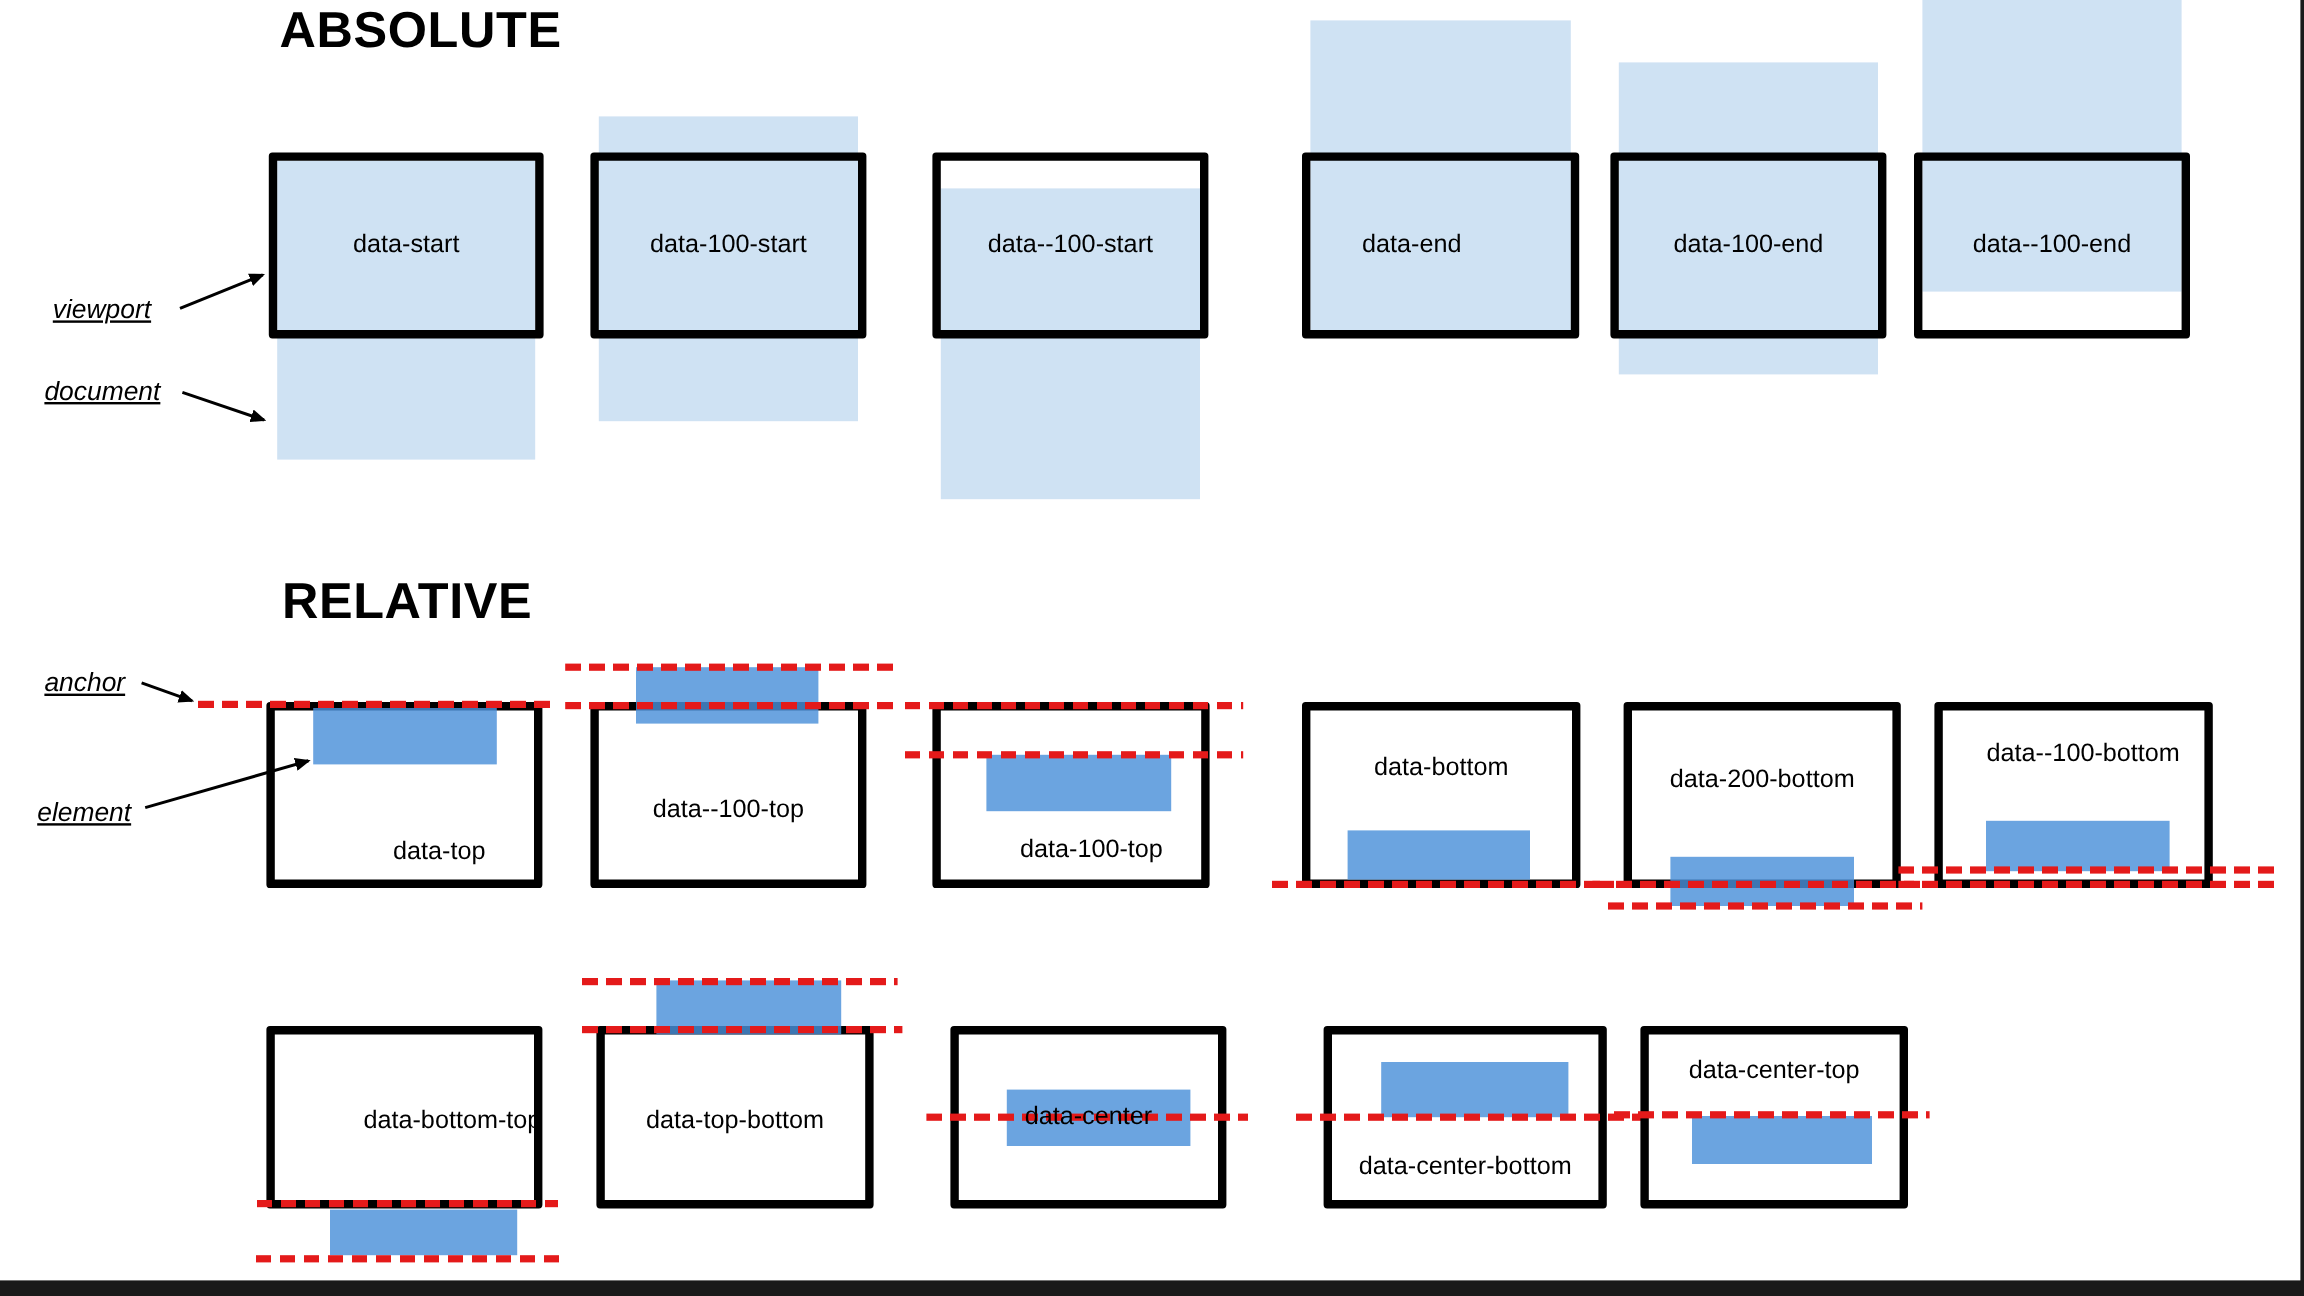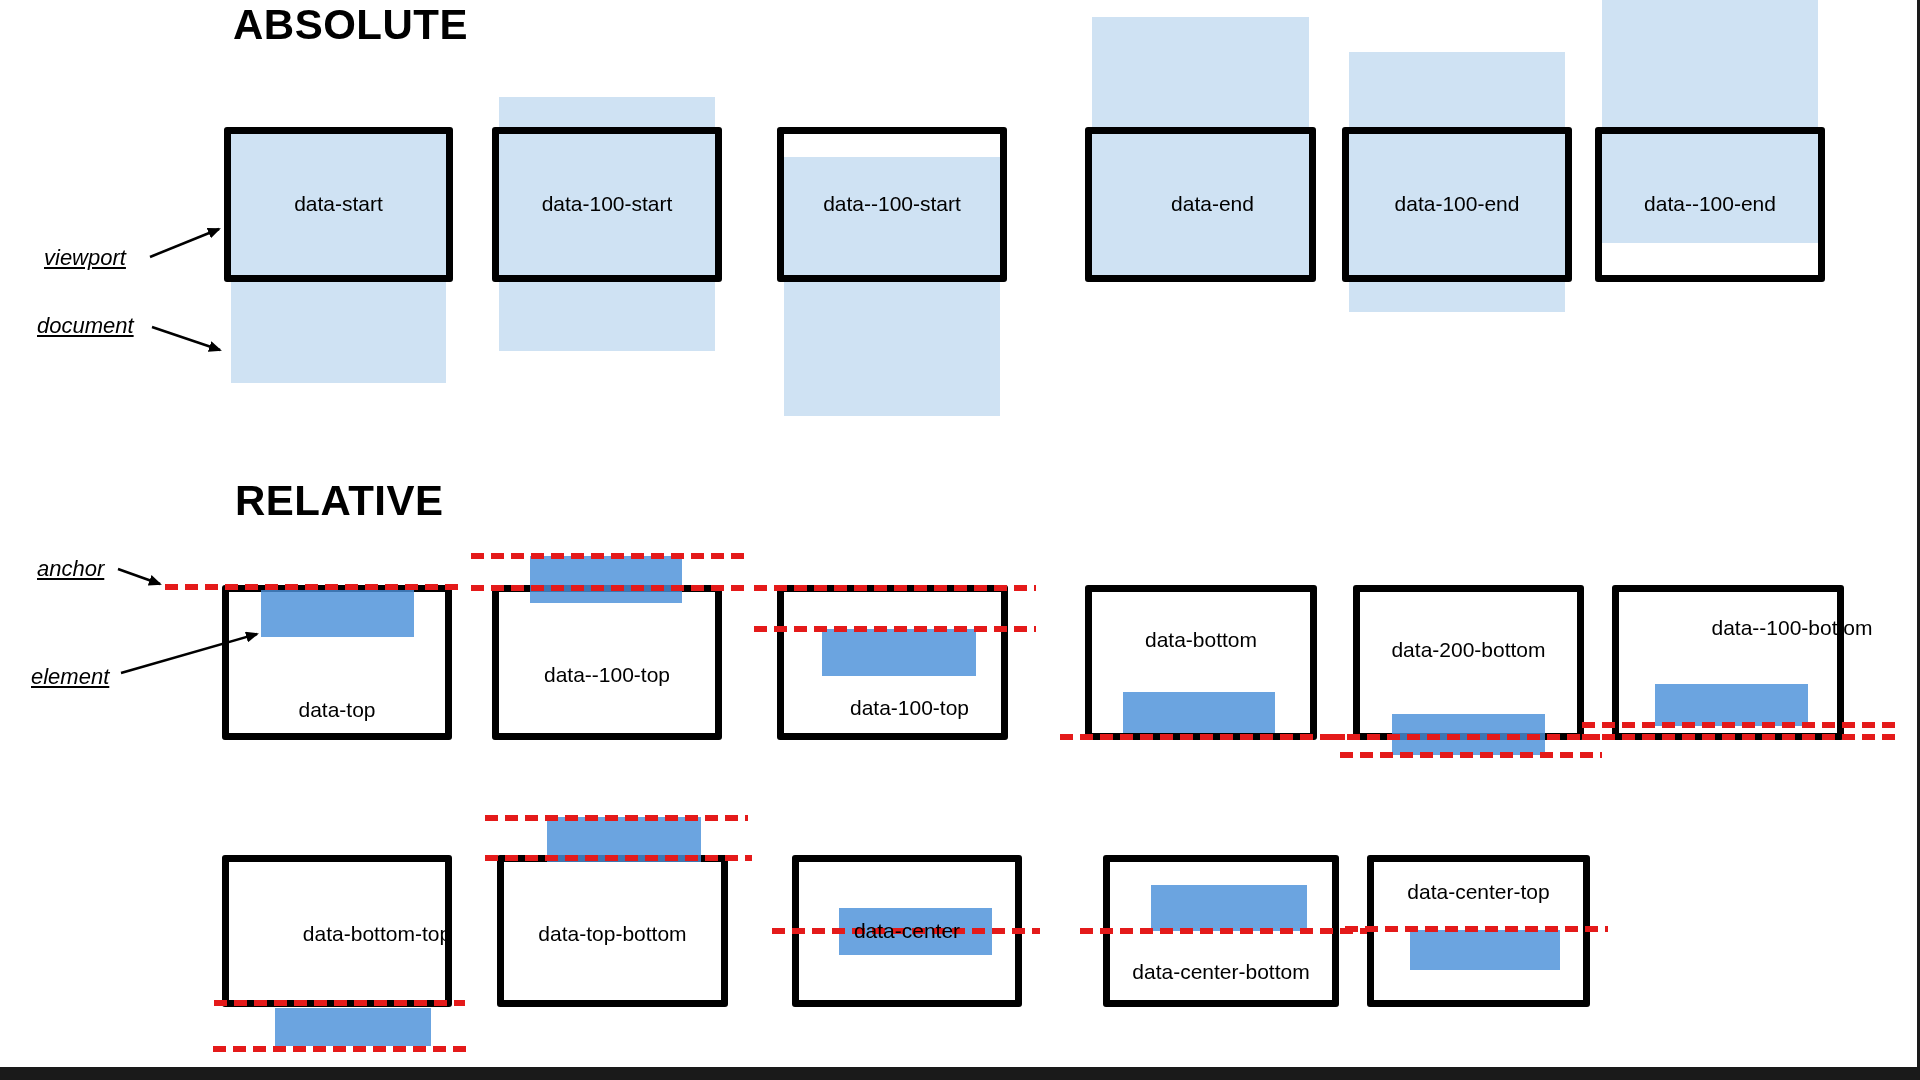--- a/index.html
+++ b/index.html
@@ -31,31 +31,31 @@
     <div class="framebox" style="left: 224px; top: 127px; width: 229px; height: 155px;"></div>
     <div class="boxlabel" style="left: 224px; top: 192px; width: 229px; height: 24px;">data-start</div>
     <div class="doc" style="left: 499px; top: 97px; width: 216px; height: 254px;"></div>
     <div class="framebox" style="left: 492px; top: 127px; width: 230px; height: 155px;"></div>
     <div class="boxlabel" style="left: 492px; top: 192px; width: 230px; height: 24px;">data-100-start</div>
     <div class="doc" style="left: 784px; top: 157px; width: 216px; height: 259px;"></div>
     <div class="framebox" style="left: 777px; top: 127px; width: 230px; height: 155px;"></div>
     <div class="boxlabel" style="left: 777px; top: 192px; width: 230px; height: 24px;">data--100-start</div>
     <div class="doc" style="left: 1092px; top: 17px; width: 217px; height: 258px;"></div>
     <div class="framebox" style="left: 1085px; top: 127px; width: 231px; height: 155px;"></div>
-    <div class="boxlabel" style="left: 1085px; top: 192px; width: 183px; height: 24px; margin-left: 36px;">data-end</div>
+    <div class="boxlabel" style="left: 1085px; top: 192px; width: 183px; height: 24px;">data-end</div>
     <div class="doc" style="left: 1349px; top: 52px; width: 216px; height: 260px;"></div>
     <div class="framebox" style="left: 1342px; top: 127px; width: 230px; height: 155px;"></div>
     <div class="boxlabel" style="left: 1342px; top: 192px; width: 230px; height: 24px;">data-100-end</div>
     <div class="doc" style="left: 1602px; top: 0px; width: 216px; height: 243px;"></div>
     <div class="framebox" style="left: 1595px; top: 127px; width: 230px; height: 155px;"></div>
     <div class="boxlabel" style="left: 1595px; top: 192px; width: 230px; height: 24px;">data--100-end</div>
     <div class="framebox" style="left: 222px; top: 585px; width: 230px; height: 155px;"></div>
     <div class="el" style="left: 261px; top: 590px; width: 153px; height: 47px;"></div>
     <div class="dash" style="left: 165px; top: 584px; width: 295px; height: 6px;"></div>
-    <div class="boxlabel" style="left: 222px; top: 698px; width: 230px; height: 24px;">data-top</div>
+    <div class="boxlabel" style="left: 222px; top: 698px; width: 230px; height: 24px; padding-left: 29px;">data-top</div>
     <div class="framebox" style="left: 492px; top: 585px; width: 230px; height: 155px;"></div>
     <div class="el" style="left: 530px; top: 556px; width: 152px; height: 47px;"></div>
     <div class="dash" style="left: 471px; top: 553px; width: 275px; height: 6px;"></div>
     <div class="dash" style="left: 471px; top: 585px; width: 275px; height: 6px;"></div>
     <div class="boxlabel" style="left: 492px; top: 663px; width: 230px; height: 24px;">data--100-top</div>
     <div class="framebox" style="left: 777px; top: 585px; width: 231px; height: 155px;"></div>
     <div class="el" style="left: 822px; top: 629px; width: 154px; height: 47px;"></div>
     <div class="dash" style="left: 754px; top: 585px; width: 282px; height: 6px;"></div>
     <div class="dash" style="left: 754px; top: 626px; width: 282px; height: 6px;"></div>
     <div class="boxlabel" style="left: 777px; top: 696px; width: 265px; height: 24px;">data-100-top</div>
@@ -65,21 +65,21 @@
     <div class="boxlabel" style="left: 1085px; top: 628px; width: 232px; height: 24px;">data-bottom</div>
     <div class="framebox" style="left: 1353px; top: 585px; width: 231px; height: 155px;"></div>
     <div class="el" style="left: 1392px; top: 714px; width: 153px; height: 41px;"></div>
     <div class="dash" style="left: 1327px; top: 734px; width: 275px; height: 6px;"></div>
     <div class="dash" style="left: 1340px; top: 752px; width: 262px; height: 6px;"></div>
     <div class="boxlabel" style="left: 1353px; top: 638px; width: 231px; height: 24px;">data-200-bottom</div>
     <div class="framebox" style="left: 1612px; top: 585px; width: 232px; height: 155px;"></div>
     <div class="el" style="left: 1655px; top: 684px; width: 153px; height: 42px;"></div>
     <div class="dash" style="left: 1582px; top: 722px; width: 313px; height: 6px;"></div>
     <div class="dash" style="left: 1582px; top: 734px; width: 313px; height: 6px;"></div>
-    <div class="boxlabel" style="left: 1676px; top: 616px; width: 232px; height: 24px;">data--100-bottom</div>
+    <div class="boxlabel" style="left: 1620px; top: 616px; width: 232px; height: 24px;">data--100-bottom</div>
     <div class="framebox" style="left: 222px; top: 855px; width: 230px; height: 152px;"></div>
     <div class="el" style="left: 275px; top: 1008px; width: 156px; height: 38px;"></div>
     <div class="dash" style="left: 214px; top: 1000px; width: 251px; height: 6px;"></div>
     <div class="dash" style="left: 213px; top: 1046px; width: 257px; height: 6px;"></div>
     <div class="boxlabel" style="left: 222px; top: 922px; width: 230px; height: 24px; padding-left: 40px;">data-bottom-top</div>
     <div class="framebox" style="left: 497px; top: 855px; width: 231px; height: 152px;"></div>
     <div class="el" style="left: 547px; top: 817px; width: 154px; height: 45px;"></div>
     <div class="dash" style="left: 485px; top: 815px; width: 263px; height: 6px;"></div>
     <div class="dash" style="left: 485px; top: 855px; width: 267px; height: 6px;"></div>
     <div class="boxlabel" style="left: 497px; top: 922px; width: 231px; height: 24px;">data-top-bottom</div>

